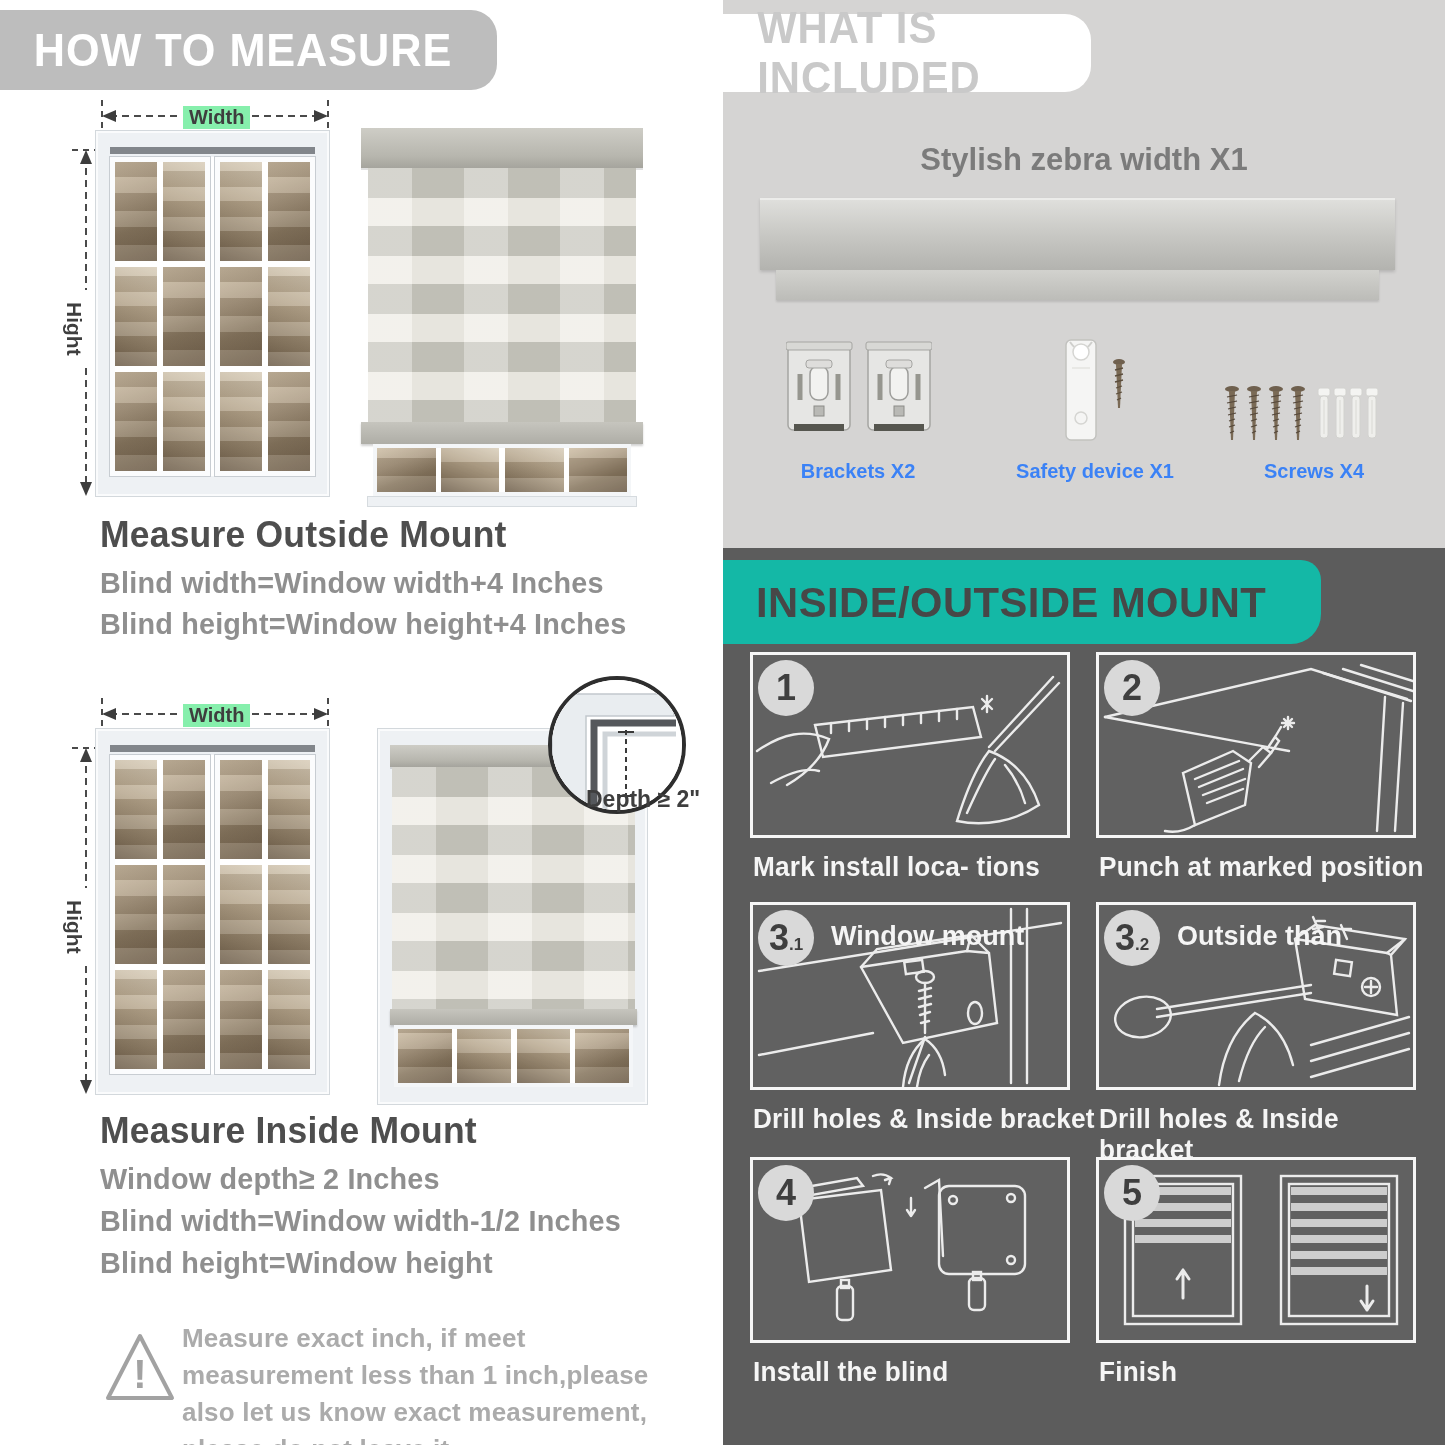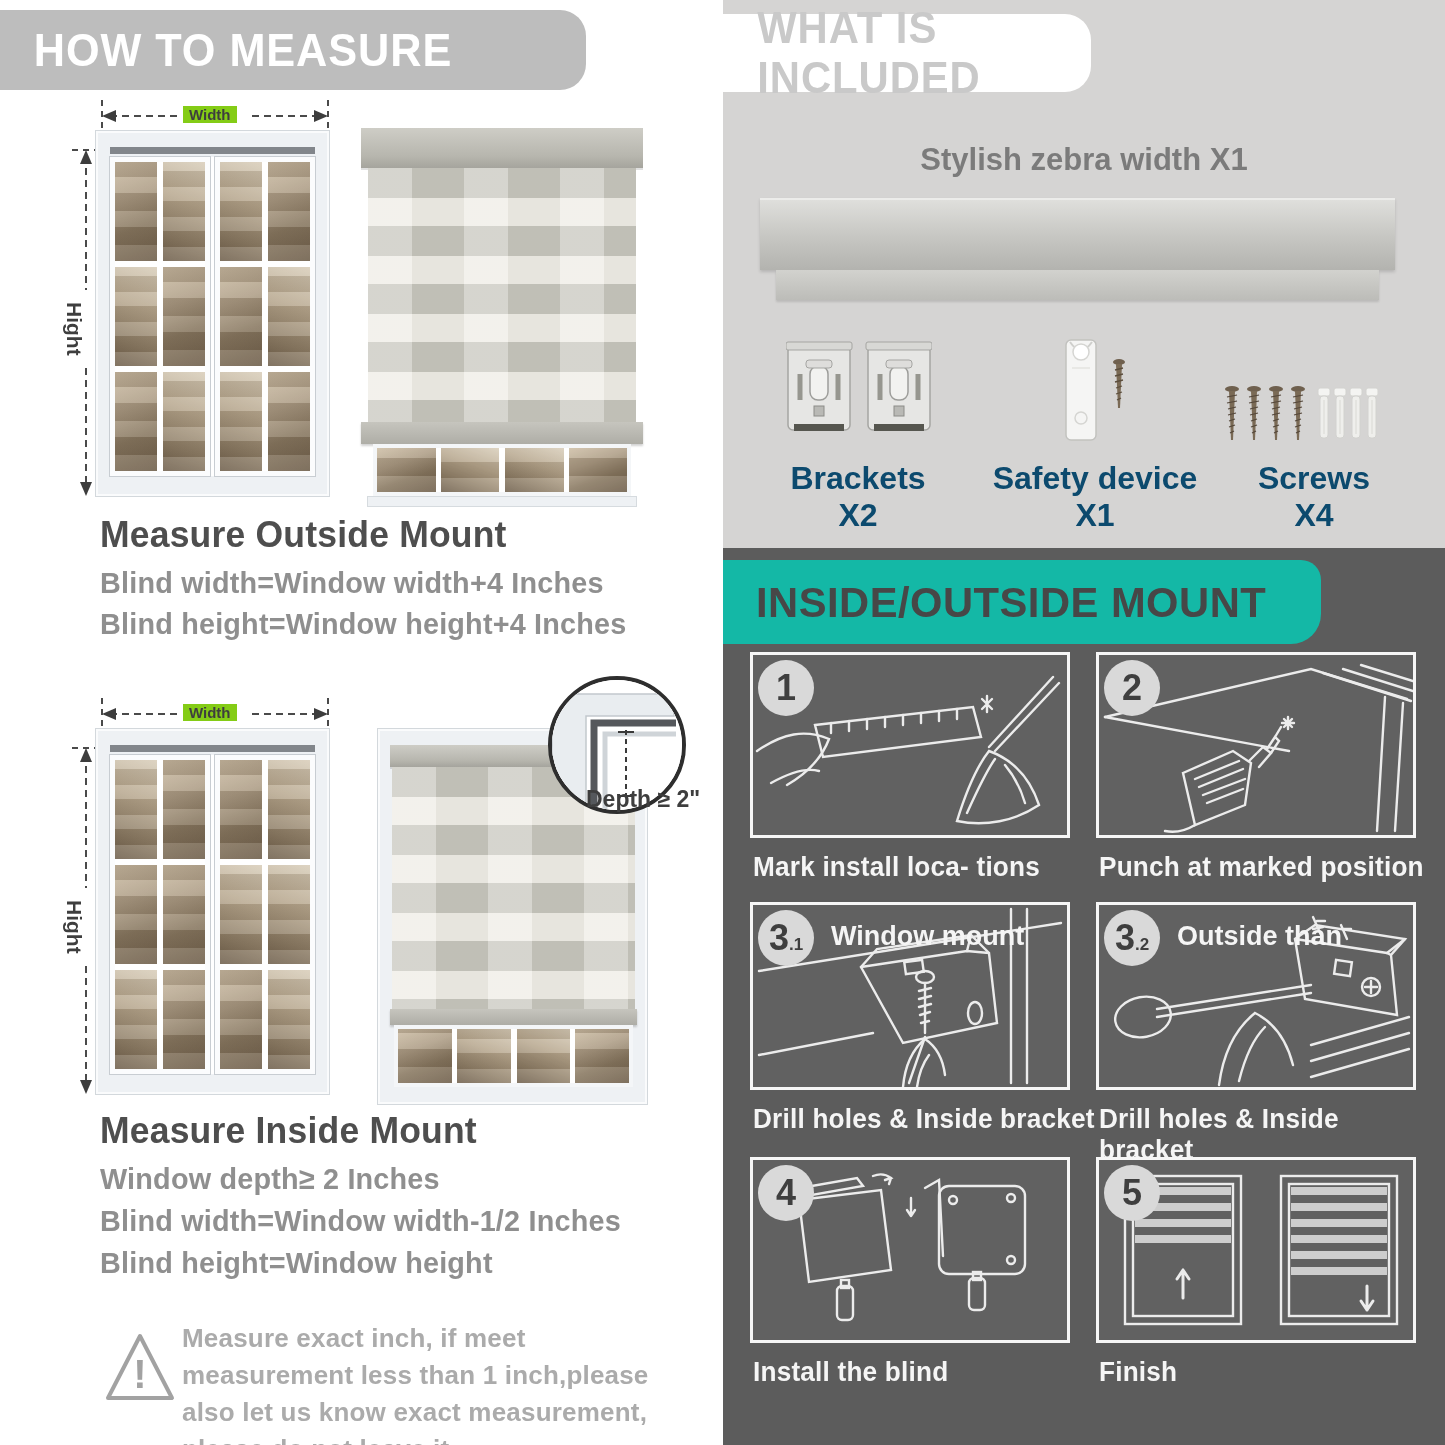--- a/index.html
+++ b/index.html
@@ -1,21 +1,21 @@
 <!DOCTYPE html>
 <html><head>
 <meta charset="utf-8">
 <style>
   html,body{margin:0;padding:0;}
   body{width:1445px;height:1445px;position:relative;background:#ffffff;
        font-family:"Liberation Sans", sans-serif;overflow:hidden;}
   .abs{position:absolute;}
 
   
-  .hdr-bar{left:0;top:10px;width:586px;height:80px;background:#bdbdbd;
+  .hdr-bar{left:0;top:10px;width:497px;height:80px;background:#bdbdbd;
            border-radius:0 26px 26px 0;display:flex;align-items:center;}
   .hdr-bar span{color:#ffffff;font-weight:bold;font-size:46px;letter-spacing:1px;
                 padding-left:36px;transform:scaleX(.94);transform-origin:left;}
 
   .h2{font-weight:bold;font-size:37px;color:#4e4e4e;letter-spacing:.2px;transform:scaleX(.96);transform-origin:left;}
   .body-line{font-weight:bold;font-size:30px;color:#8f8f8f;letter-spacing:.2px;transform:scaleX(.96);transform-origin:left;}
 
   
   .window{background:#eef1f4;border:1px solid #d3d8dc;box-sizing:border-box;
           padding:16px 14px 20px 14px;box-shadow:inset 0 0 0 2px #fafbfc;}
@@ -36,37 +36,37 @@
             box-shadow:0 2px 0 rgba(0,0,0,.12);}
   .zebra{background:
          repeating-linear-gradient(90deg, rgba(255,255,255,.28) 0 44px, rgba(0,0,0,.03) 44px 96px),
          repeating-linear-gradient(180deg,#c6c5bc 0px,#c6c5bc 30px,#eeece5 30px,#eeece5 58px);}
   .bottomrail{background:linear-gradient(180deg,#c6c5be,#aeada6);box-shadow:0 2px 2px rgba(0,0,0,.18);}
   .glass-strip{display:flex;gap:6px;background:#ffffff;border:4px solid #f4f6f8;box-sizing:border-box;}
   .glass-strip>div{flex:1;display:flex;gap:5px;background:#fff;}
   .glass-strip .pane{flex:1;}
 
   
-  .dim-label{font-weight:bold;font-size:15px;color:#3e3e3e;background:#84cc16;padding:0 6px;}
+  .dim-label{font-weight:bold;font-size:20px;color:#3e3e3e;background:#86efac;padding:0 6px;}
   .dim-label-v{font-weight:bold;font-size:21px;color:#3e3e3e;background:#ffffff;
                writing-mode:vertical-rl;padding:6px 0;}
 
   .note-text{font-weight:bold;font-size:26px;color:#ababab;line-height:1.42;letter-spacing:.2px;}
 
   
   .panel-light{left:723px;top:0;width:722px;height:548px;background:#d5d4d3;}
   .included-hdr{left:723px;top:14px;width:368px;height:78px;background:#ffffff;
                 border-radius:0 26px 26px 0;display:flex;align-items:center;}
   .included-hdr span{color:#c9c9c9;font-weight:bold;font-size:44px;letter-spacing:1px;
                      padding-left:36px;transform:scaleX(.95);transform-origin:left;}
   .stylish{width:722px;text-align:center;font-weight:bold;font-size:31px;color:#7b7b7b;}
   .bigrail{background:linear-gradient(180deg,#e0e0dd 0%,#c6c6c2 55%,#b3b3af 100%);
            box-shadow:inset 0 2px 0 #ececea, 0 2px 3px rgba(0,0,0,.15);}
   .bigrail-lip{background:linear-gradient(180deg,#d2d2ce,#bcbcb8);box-shadow:0 2px 2px rgba(0,0,0,.12);}
-  .inc-label{font-weight:bold;font-size:32px;color:#0c4a6e;text-align:center;}
+  .inc-label{font-weight:bold;font-size:20px;color:#3b82f6;text-align:center;}
 
   
   .panel-dark{left:723px;top:548px;width:722px;height:897px;background:#5c5c5c;}
   .mount-hdr{left:723px;top:560px;width:598px;height:84px;background:#14b8a6;
              border-radius:0 20px 30px 0;display:flex;align-items:center;}
   .mount-hdr span{color:#474747;font-weight:bold;font-size:43px;letter-spacing:.5px;
                   padding-left:34px;transform:scaleX(.97);transform-origin:left;}
   .step-box{border:3px solid #f6f6f6;background:#616161;box-sizing:border-box;}
   .badge{position:absolute;left:5px;top:5px;width:56px;height:56px;border-radius:50%;
          background:#d9d9d9;color:#3f3f3f;display:flex;align-items:center;justify-content:center;

